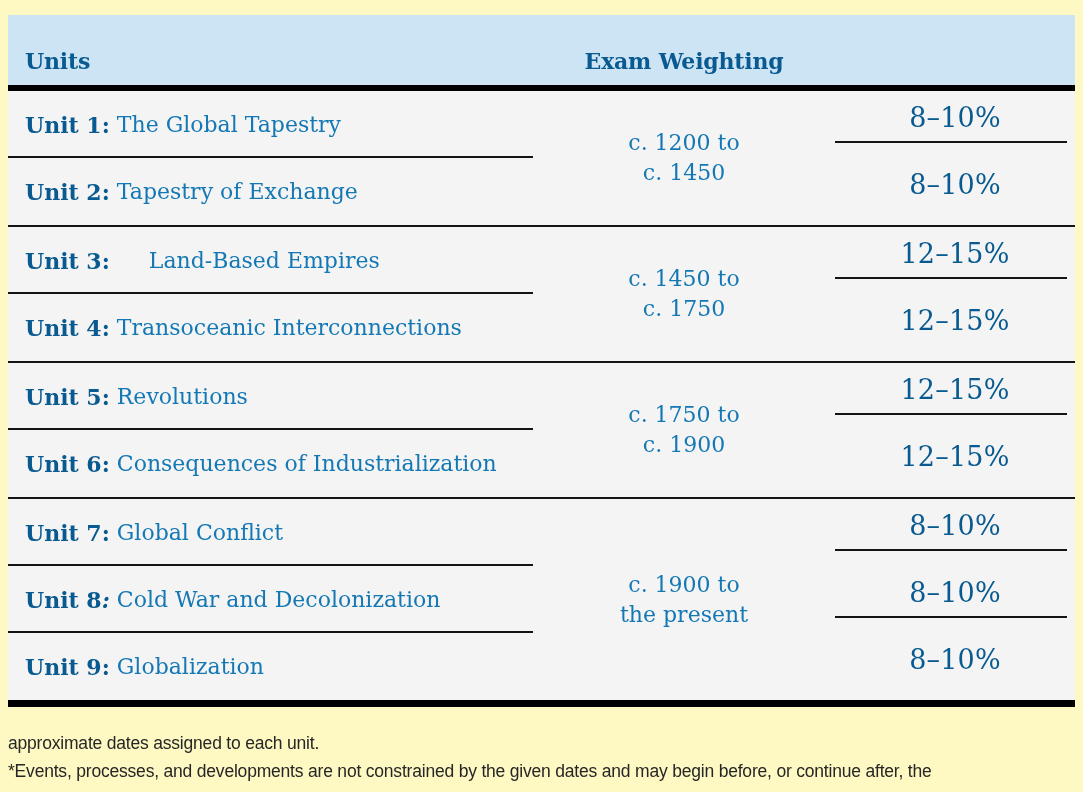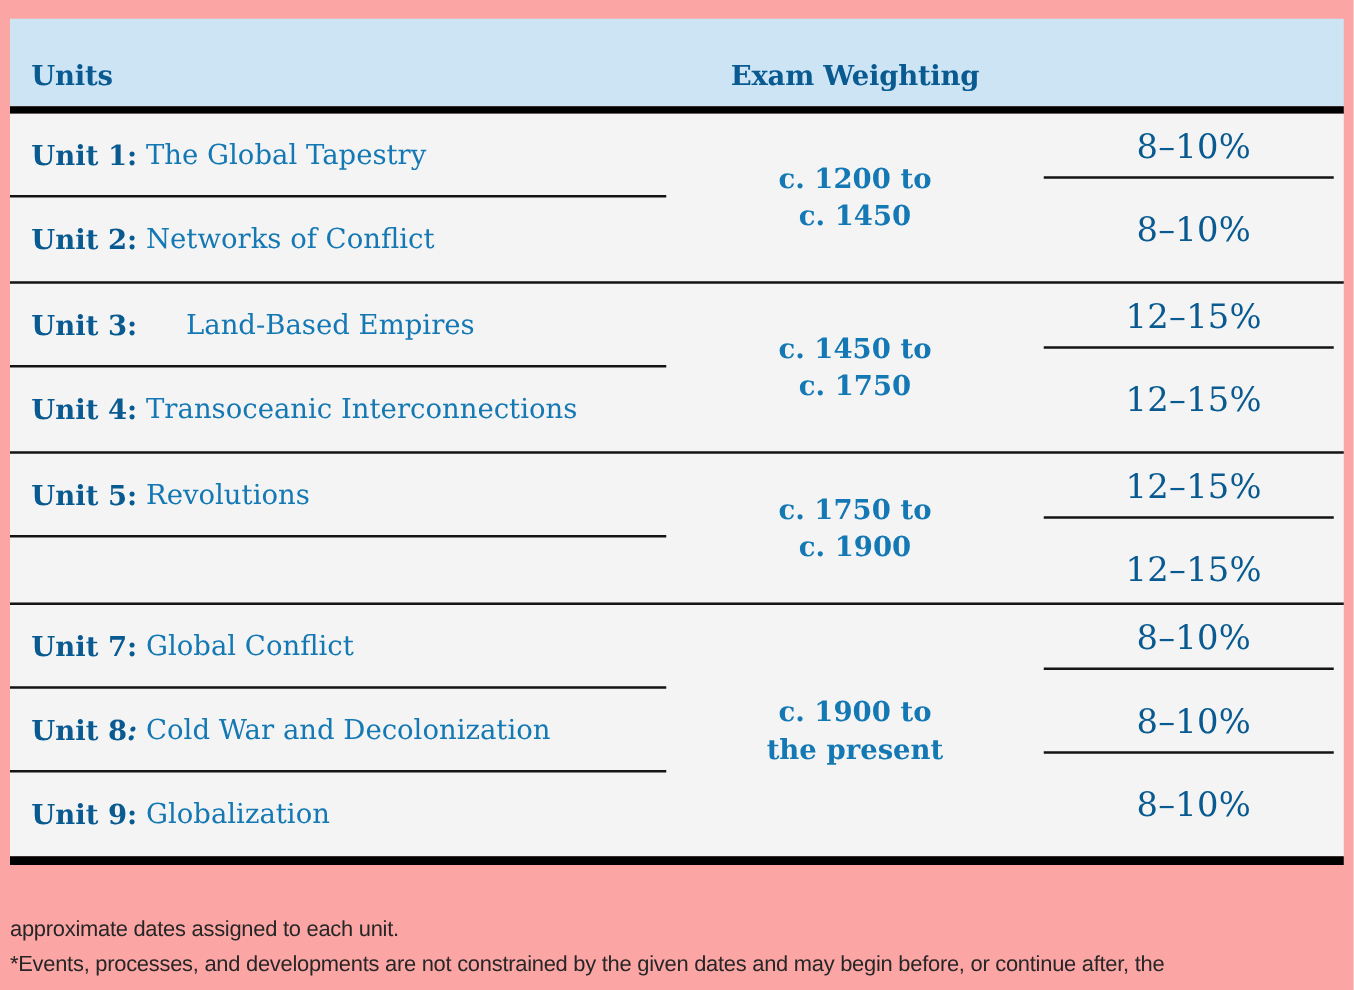--- a/index.html
+++ b/index.html
@@ -8,21 +8,21 @@
     background: #ffffff;
     width: 1083px;
     height: 792px;
     overflow: hidden;
     font-family: "DejaVu Serif", serif;
   }
   .page {
     position: relative;
     width: 1083px;
     height: 792px;
-    background: #fca5a5;
+    background: #fef9c3;
   }
   .table-wrap {
     position: absolute;
     left: 8px;
     top: 15px;
     width: 1067px;
   }
   
   .header-row {
     display: grid;
@@ -73,21 +73,20 @@
   .unit-cell .unit-label em { font-style: italic; }
   .period-cell {
     grid-column: 2;
     display: flex;
     align-items: center;
     justify-content: center;
     text-align: center;
     font-size: 22px;
     line-height: 30px;
     color: #1478b4;
-    font-weight: bold;
   }
   .weight-cell {
     grid-column: 3;
     height: 52px;
     box-sizing: border-box;
     display: flex;
     align-items: center;
     justify-content: center;
     font-weight: normal;
     font-size: 27px;
@@ -138,21 +137,21 @@
 
     <div id="table-body">
         <div class="group">
           <div class="unit-cell sep" style="grid-row: 1; text-align: right;">
             <span class="unit-label">Unit 1:</span>
             <span class="unit-title">The Global Tapestry</span>
           </div>
           <div class="weight-cell sep" style="grid-row: 1;">8–10%</div>
           <div class="unit-cell" style="grid-row: 2;">
             <span class="unit-label">Unit 2:</span>
-            <span class="unit-title">Networks of Conflict</span>
+            <span class="unit-title">Tapestry of Exchange</span>
           </div>
           <div class="weight-cell" style="grid-row: 2;">8–10%</div>
           <div class="period-cell" style="grid-row: 1 / span 2;">
             <div>
               <div>c. 1200 to</div>
               <div>c. 1450</div>
             </div>
           </div>
         </div>
         <div class="group">
@@ -172,20 +171,24 @@
               <div>c. 1750</div>
             </div>
           </div>
         </div>
         <div class="group">
           <div class="unit-cell sep" style="grid-row: 1;">
             <span class="unit-label">Unit 5:</span>
             <span class="unit-title">Revolutions</span>
           </div>
           <div class="weight-cell sep" style="grid-row: 1;">12–15%</div>
+          <div class="unit-cell" style="grid-row: 2;">
+            <span class="unit-label">Unit 6:</span>
+            <span class="unit-title">Consequences of Industrialization</span>
+          </div>
           <div class="weight-cell" style="grid-row: 2;">12–15%</div>
           <div class="period-cell" style="grid-row: 1 / span 2;">
             <div>
               <div>c. 1750 to</div>
               <div>c. 1900</div>
             </div>
           </div>
         </div>
         <div class="group">
           <div class="unit-cell sep" style="grid-row: 1;">

